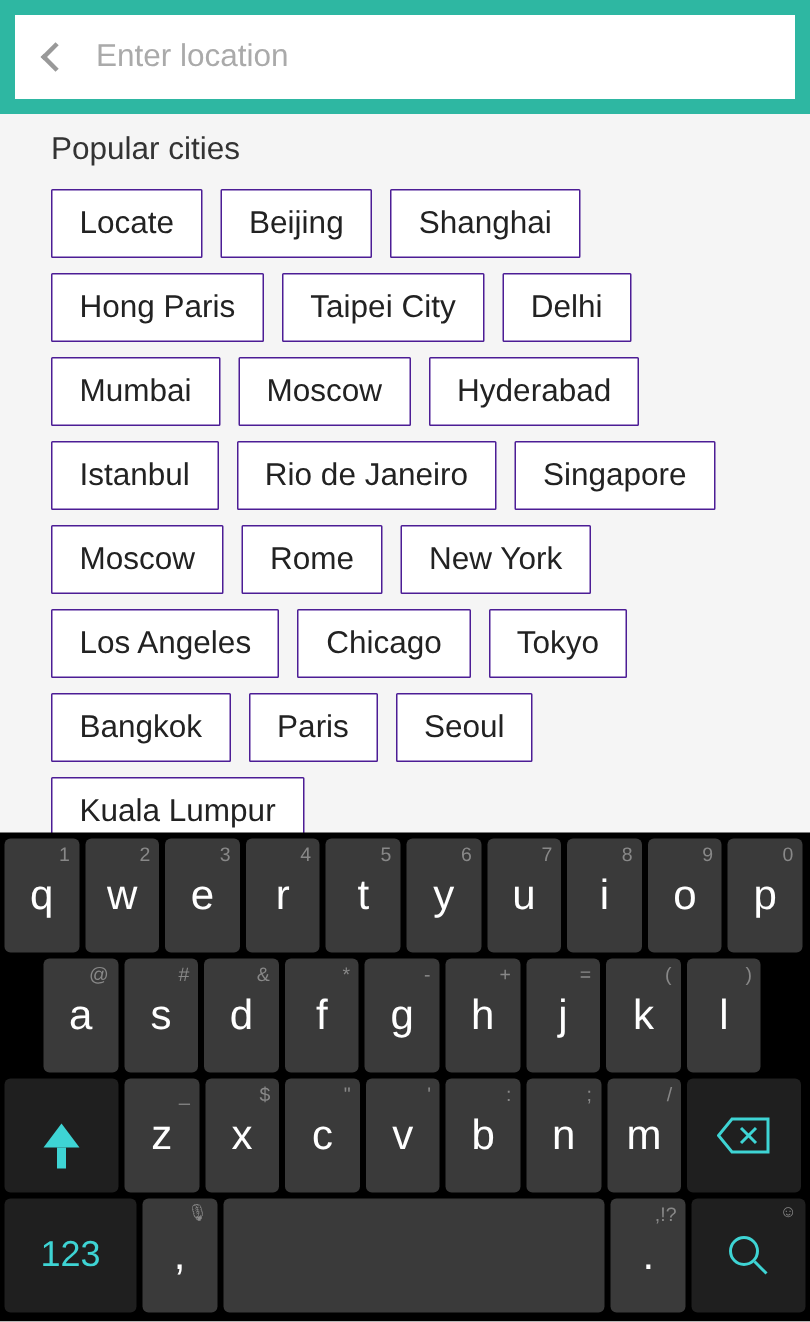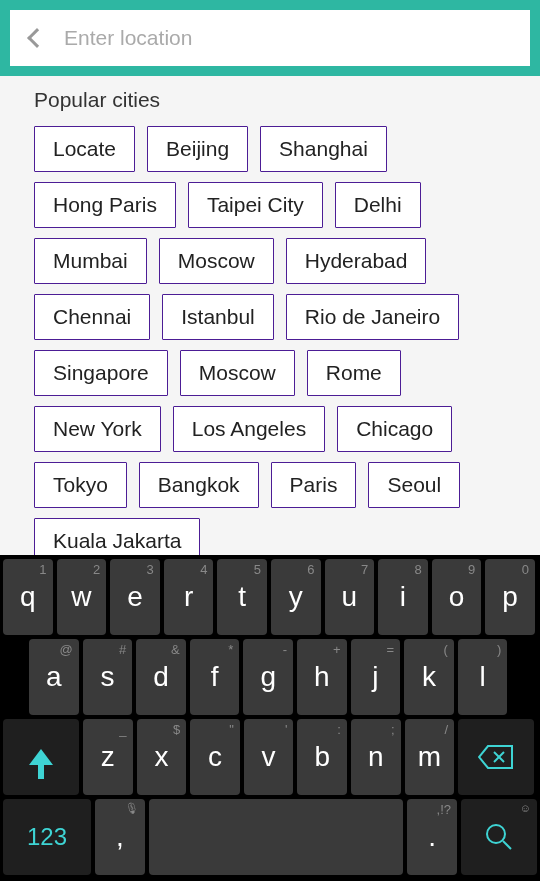--- a/index.html
+++ b/index.html
@@ -56,34 +56,33 @@
   <div class="chip-container" id="chips">
       <div class="chip">Locate</div>
       <div class="chip">Beijing</div>
       <div class="chip">Shanghai</div>
       <div class="chip">Hong Paris</div>
       <div class="chip">Taipei City</div>
       <div class="chip">Delhi</div>
       <div class="chip">Mumbai</div>
       <div class="chip">Moscow</div>
       <div class="chip">Hyderabad</div>
-      <div class="chip">Chennai</div>
       <div class="chip">Istanbul</div>
       <div class="chip">Rio de Janeiro</div>
       <div class="chip">Singapore</div>
       <div class="chip">Moscow</div>
       <div class="chip">Rome</div>
       <div class="chip">New York</div>
       <div class="chip">Los Angeles</div>
       <div class="chip">Chicago</div>
       <div class="chip">Tokyo</div>
       <div class="chip">Bangkok</div>
       <div class="chip">Paris</div>
       <div class="chip">Seoul</div>
-      <div class="chip">Kuala Jakarta</div>
+      <div class="chip">Kuala Lumpur</div>
     </div>
 </div>
 
 <div class="keyboard">
   <div class="kb-row kb-row-1" id="kb-row-1">
       <div class="kb-key">
         <span class="kb-key-num">1</span>
         <span class="kb-key-main">q</span>
       </div>
       <div class="kb-key">

